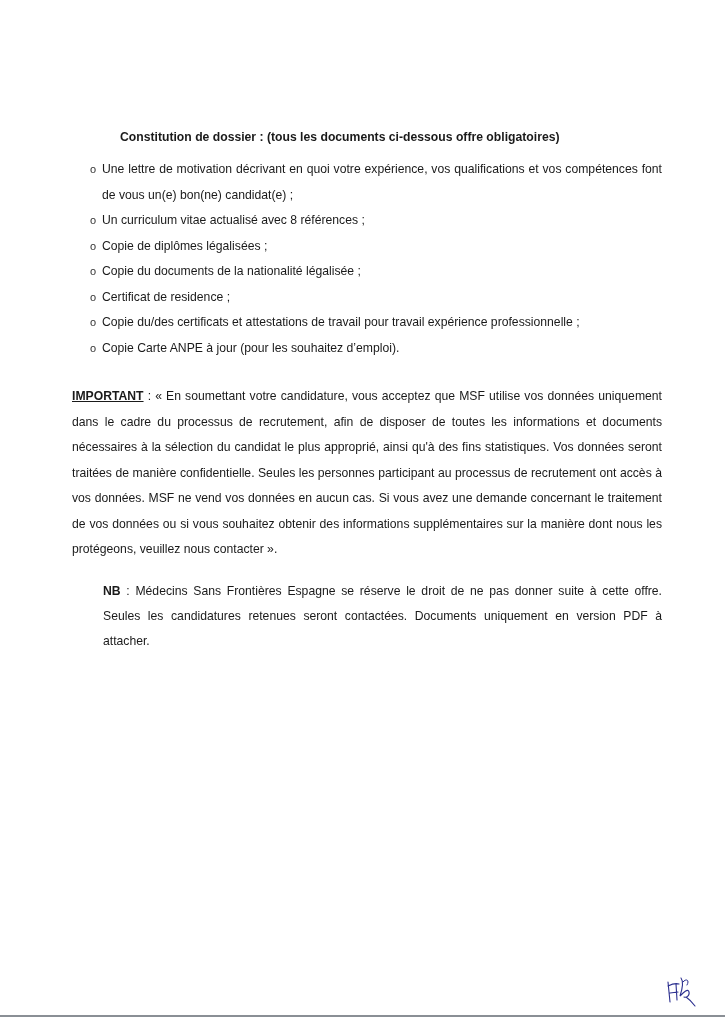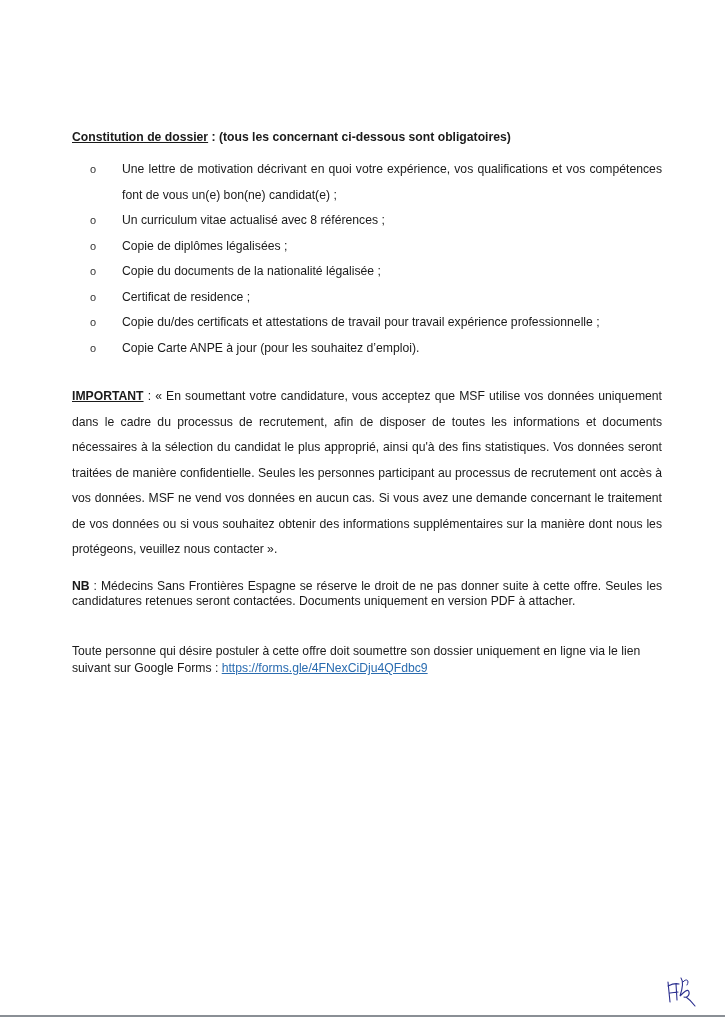--- a/index.html
+++ b/index.html
@@ -28,21 +28,21 @@
       top: 127px;
       width: 590px;
       font-size: 12.2px;
     }
     .heading {
       font-weight: bold;
       line-height: 20px;
       margin: 0 0 10px 0;
     }
     .heading .u {
-      text-decoration: underline;
+      margin-left: 48px;
     }
     ul.reqs {
       list-style: none;
       margin: 0;
       padding: 0;
     }
     ul.reqs li {
       position: relative;
       padding-left: 26px;
       line-height: 25.5px;
@@ -53,35 +53,36 @@
     }
     ul.reqs li .bullet {
       position: absolute;
       left: 18px;
       top: 0;
       font-size: 11px;
       color: #333;
     }
     ul.reqs li .txt {
       display: block;
-      margin-left: 24px;
+      margin-left: 4px;
     }
     .important {
       margin-top: 23px;
       line-height: 25.5px;
       text-align: justify;
     }
     .important .lbl {
       font-weight: bold;
       text-decoration: underline;
     }
     .nb {
       margin-top: 16px;
-      line-height: 15px;
+      line-height: 25px;
       text-align: justify;
+      margin-left: 31px;
     }
     .nb .lbl {
       font-weight: bold;
     }
     .nb p {
       margin: 0;
     }
     .nb p.last-line {
       text-align-last: left;
     }
@@ -108,21 +109,21 @@
       height: 2px;
       background: #8a8f95;
     }
   </style>
 </head>
 <body>
 
 <div class="page">
   <div class="content">
 
-    <div class="heading"><span class="u">Constitution de dossier</span><span> : </span><span>(tous les concernant ci-dessous sont obligatoires)</span></div>
+    <div class="heading"><span class="u">Constitution de dossier</span><span> : </span><span>(tous les documents ci-dessous offre obligatoires)</span></div>
 
     <ul class="reqs">
       <li class="first">
           <span class="bullet">o</span>
           <span class="txt">Une lettre de motivation décrivant en quoi votre expérience, vos qualifications et vos compétences font de vous un(e) bon(ne) candidat(e) ;</span>
         </li>
       <li>
           <span class="bullet">o</span>
           <span class="txt">Un curriculum vitae actualisé avec 8 références ;</span>
         </li>
@@ -147,21 +148,20 @@
           <span class="txt">Copie Carte ANPE à jour (pour les souhaitez d’emploi).</span>
         </li>
     </ul>
 
     <div class="important"><span class="lbl">IMPORTANT</span><span> : </span><span>« En soumettant votre candidature, vous acceptez que MSF utilise vos données uniquement dans le cadre du processus de recrutement, afin de disposer de toutes les informations et documents nécessaires à la sélection du candidat le plus approprié, ainsi qu'à des fins statistiques. Vos données seront traitées de manière confidentielle. Seules les personnes participant au processus de recrutement ont accès à vos données. MSF ne vend vos données en aucun cas. Si vous avez une demande concernant le traitement de vos données ou si vous souhaitez obtenir des informations supplémentaires sur la manière dont nous les protégeons, veuillez nous contacter ».</span></div>
 
     <div class="nb">
       <p><span class="lbl">NB</span><span> : </span><span>Médecins Sans Frontières Espagne se réserve le droit de ne pas donner suite à cette offre. Seules les candidatures retenues seront contactées. Documents uniquement en version PDF à attacher.</span></p>
     </div>
 
-    <div class="apply"><span>Toute personne qui désire postuler à cette offre doit soumettre son dossier uniquement en ligne via le lien suivant sur Google Forms : </span><a href="#" title="https://forms.gle/4FNexCiDju4QFdbc9">https://forms.gle/4FNexCiDju4QFdbc9</a></div>
 
   </div>
 
   <div class="signature">
     <svg width="40" height="40" viewBox="0 0 40 40">
       <path d="M6 10 L8 30 M6 14 C10 12 14 11 17 12 M8 21 L16 20 M14 12 L15 28" stroke="#2b2f8f" stroke-width="1.1" fill="none" stroke-linecap="round"></path>
       <path d="M19 6 C22 10 20 18 18 24 C22 20 26 16 27 20 C28 24 24 26 22 25 M24 25 C27 27 30 30 33 34" stroke="#2b2f8f" stroke-width="1.1" fill="none" stroke-linecap="round"></path>
       <path d="M21 10 C24 6 28 8 25 13" stroke="#2b2f8f" stroke-width="1" fill="none" stroke-linecap="round"></path>
     </svg>
   </div>

